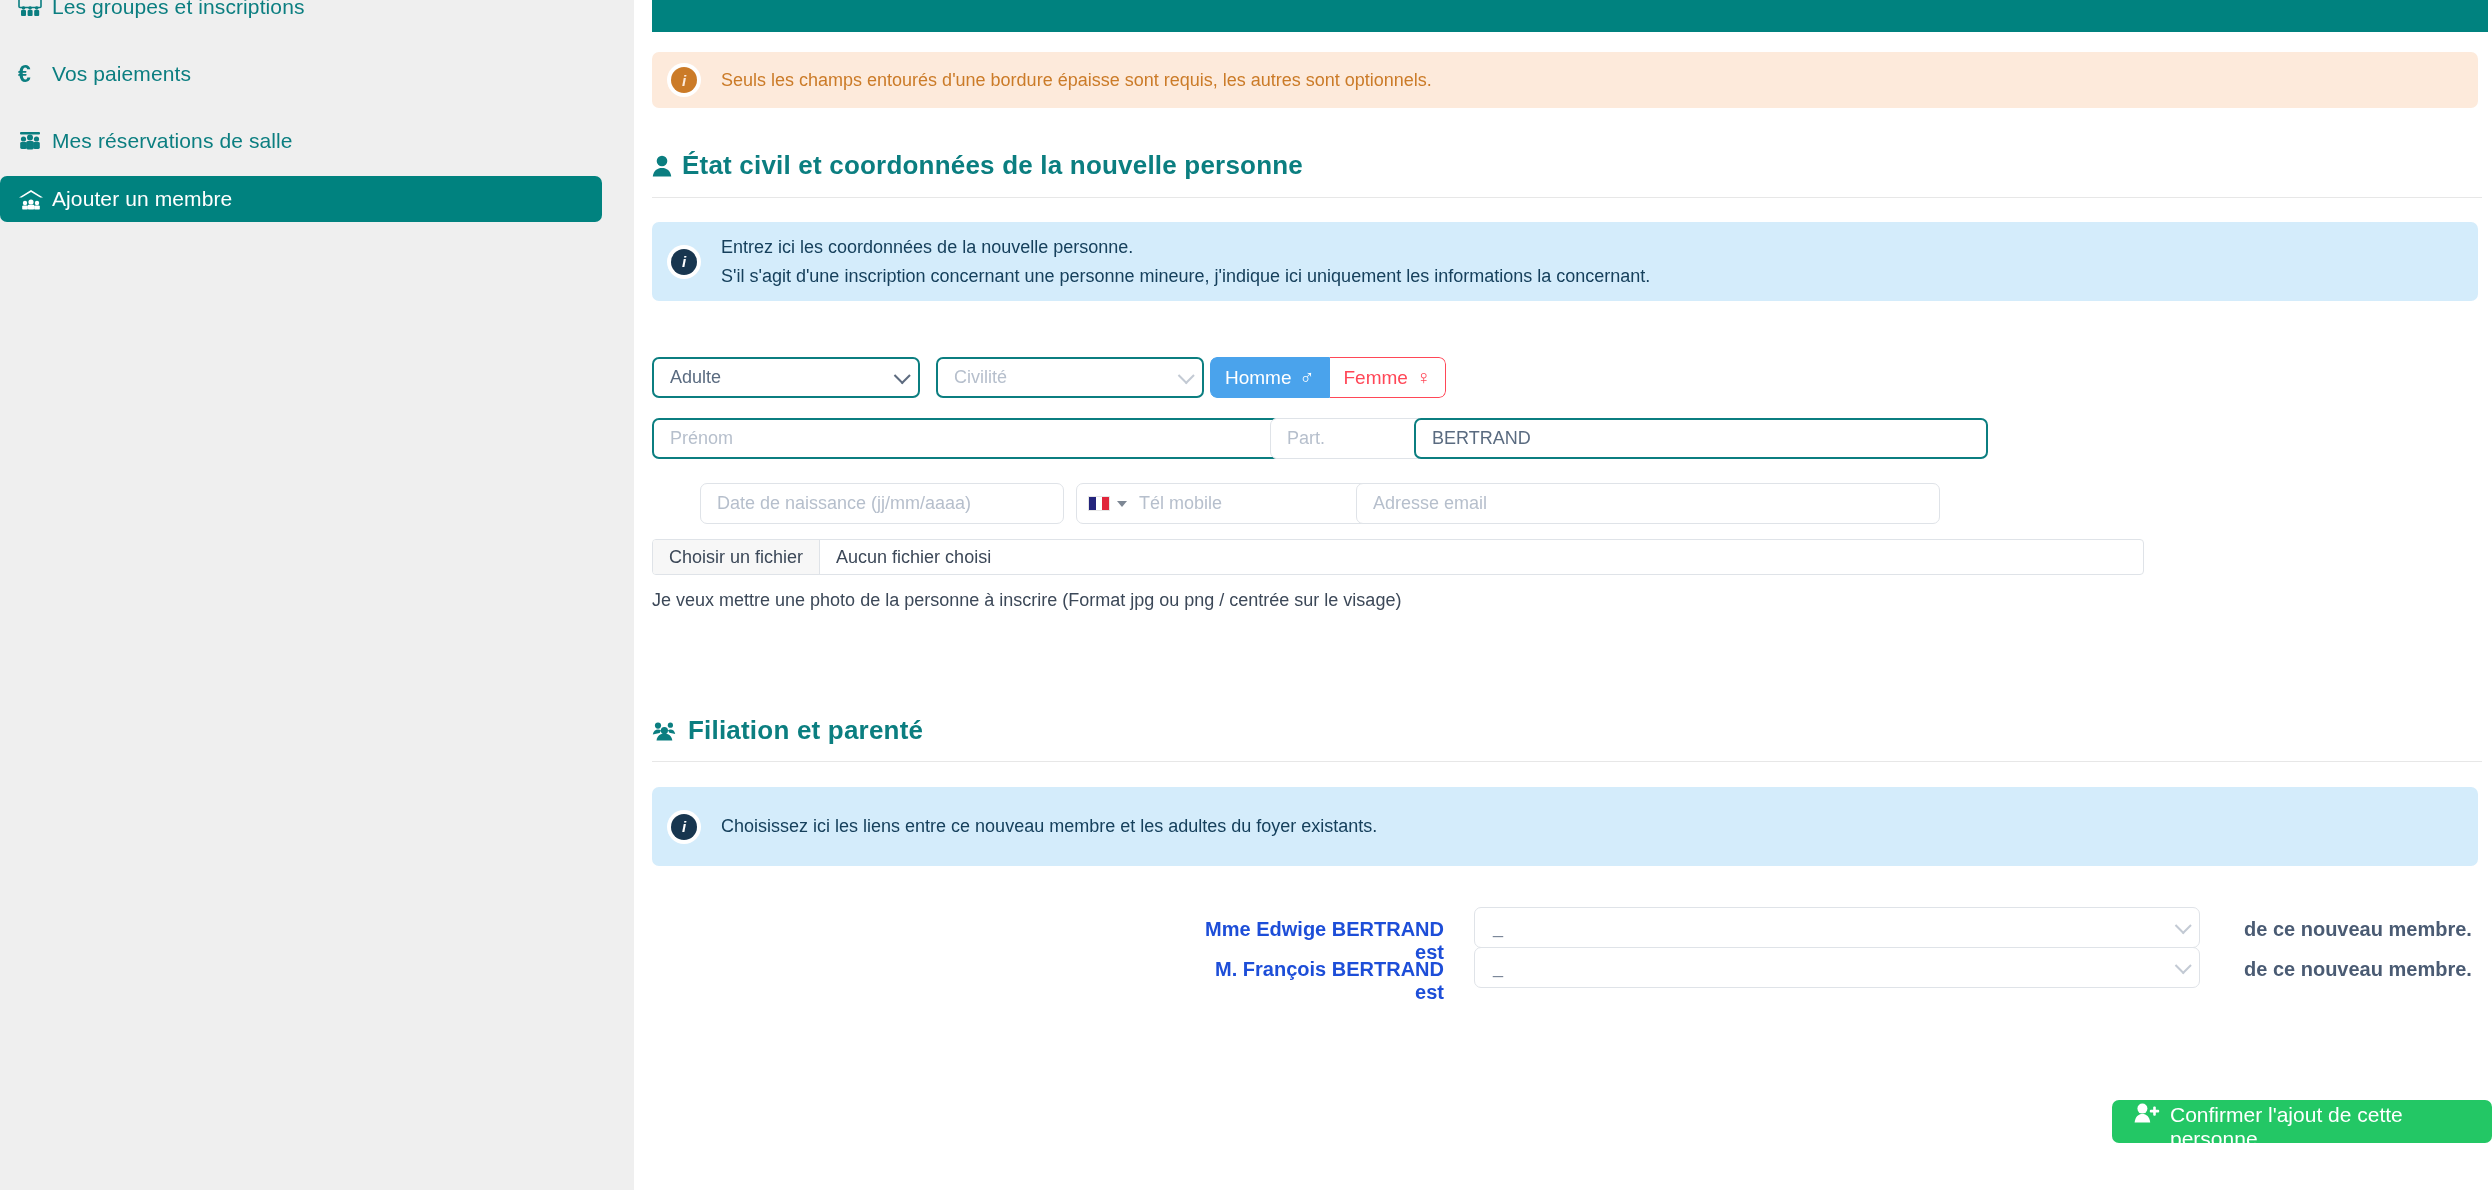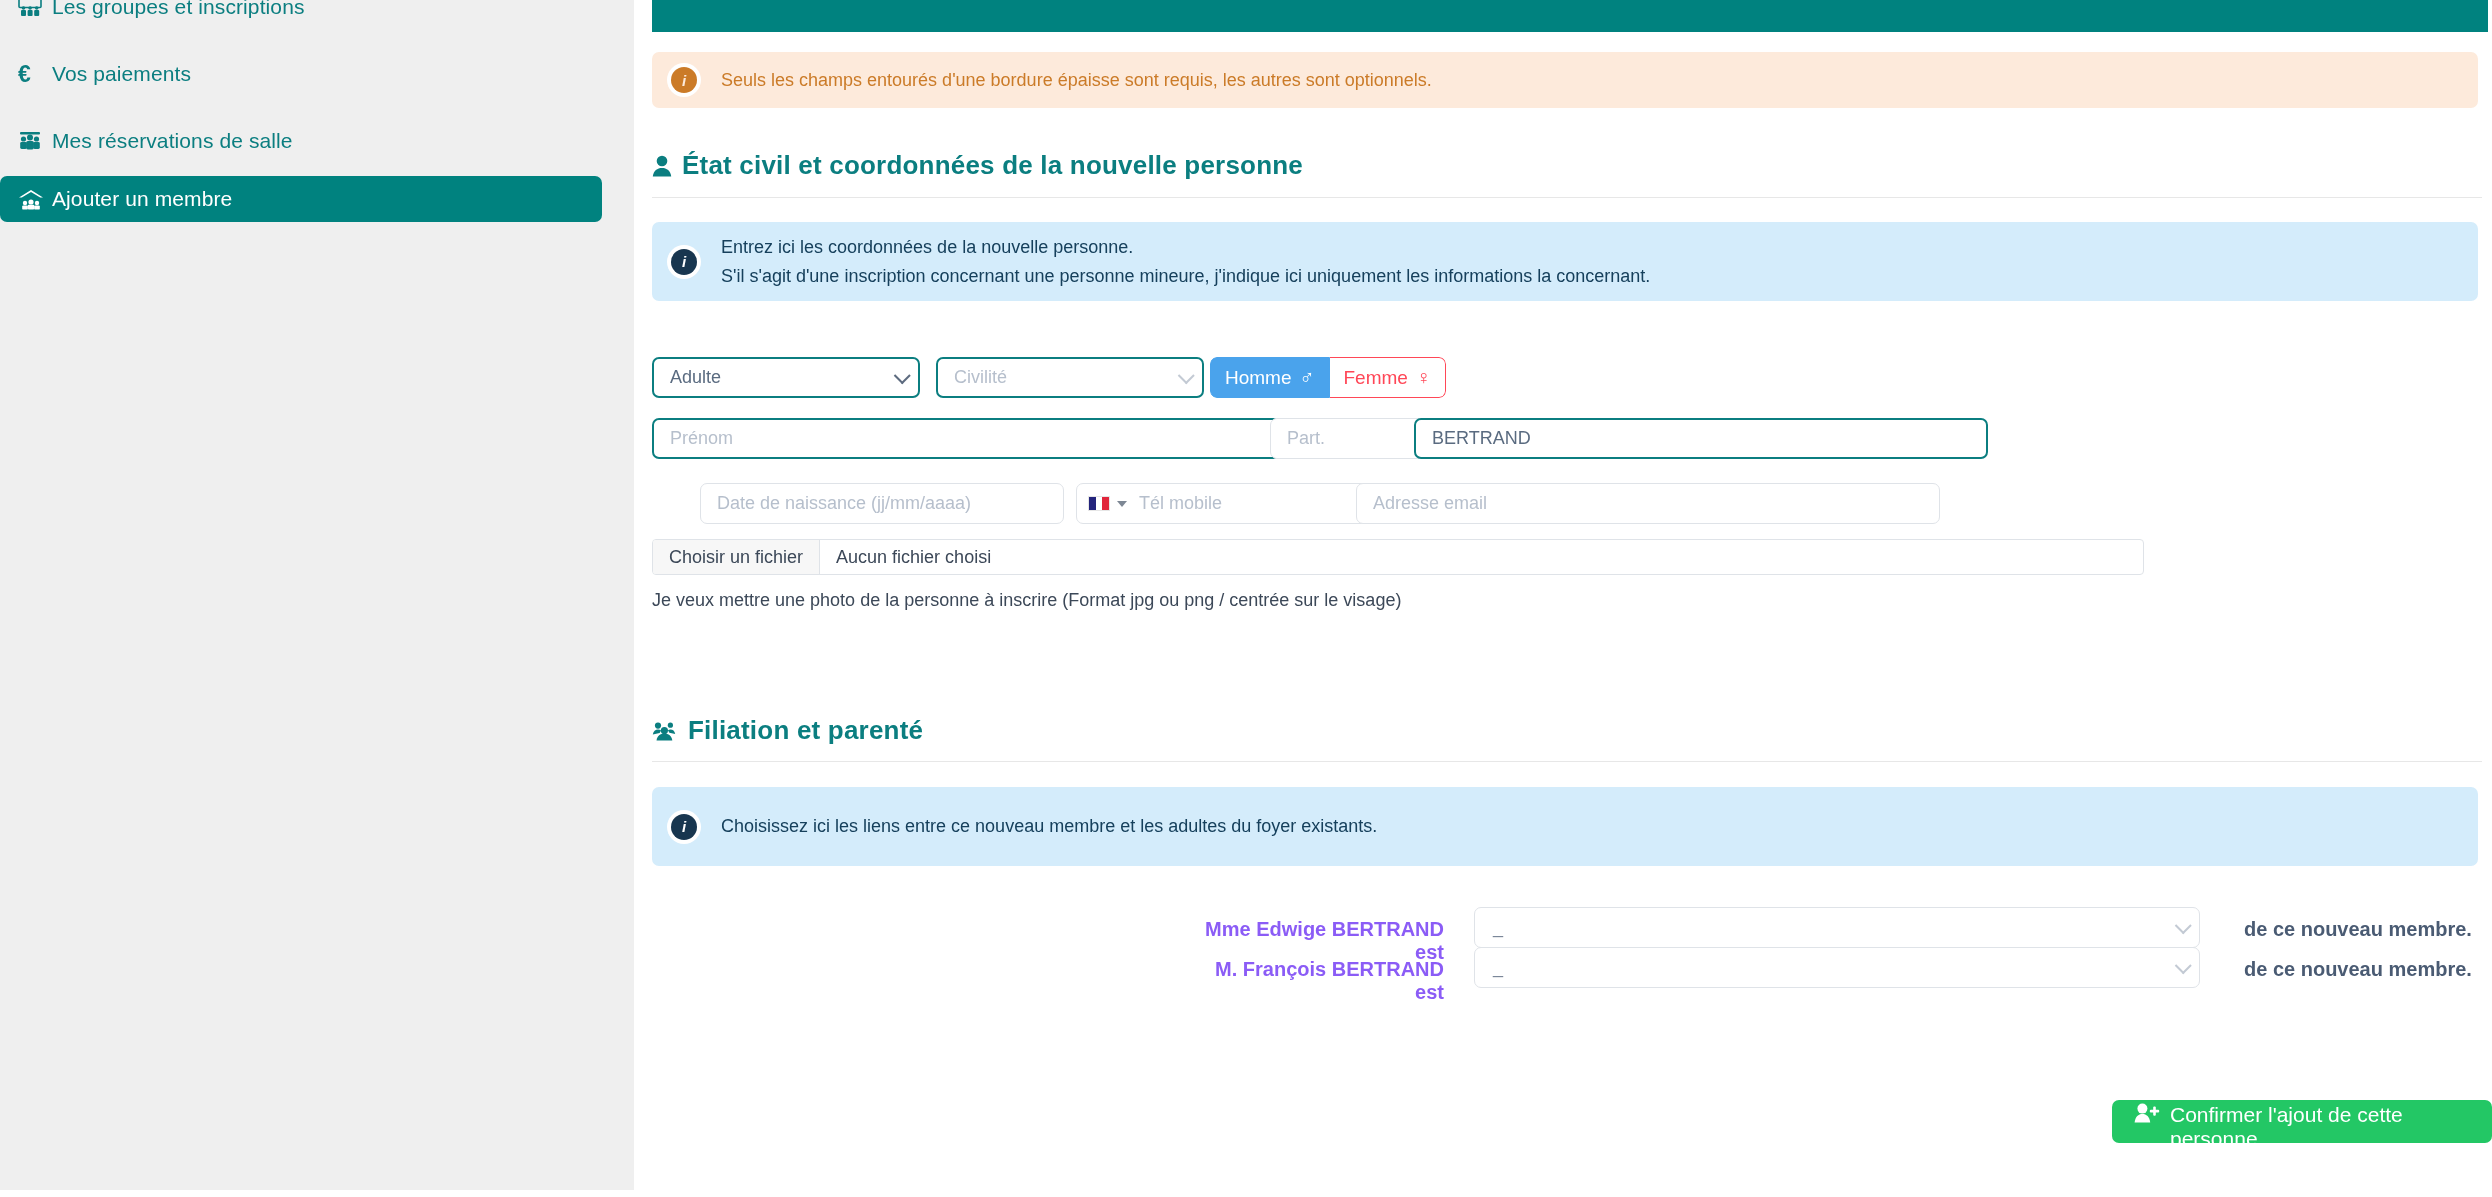--- a/index.html
+++ b/index.html
@@ -159,21 +159,21 @@
   }
   .file-btn {
     background:#f7f7f7; border-right:1px solid #dfe3e8;
     display:flex; align-items:center; padding:0 16px;
     font-size:18px; color:#3c4858;
   }
   .file-name { display:flex; align-items:center; padding-left:16px; font-size:18px; color:#3c4858; }
   .file-help { position:absolute; font-size:18px; color:#3c4858; }
 
   
-  .rel-label { position:absolute; font-size:20px; font-weight:bold; color:#8b5cf6; text-align:right; }
+  .rel-label { position:absolute; font-size:20px; font-weight:bold; color:#1d4ed8; text-align:right; }
   .rel-after { position:absolute; font-size:20px; font-weight:bold; color:#4a5b73; }
   .rel-sel {
     position:absolute; height:41px; border:1px solid #dfe3e8; border-radius:7px;
     background:#fff; display:flex; align-items:center; padding-left:18px;
     font-size:18px; color:#7b8799;
   }
 
   .btn-confirm {
     position:absolute;
     display:flex; align-items:flex-start; justify-content:center;

